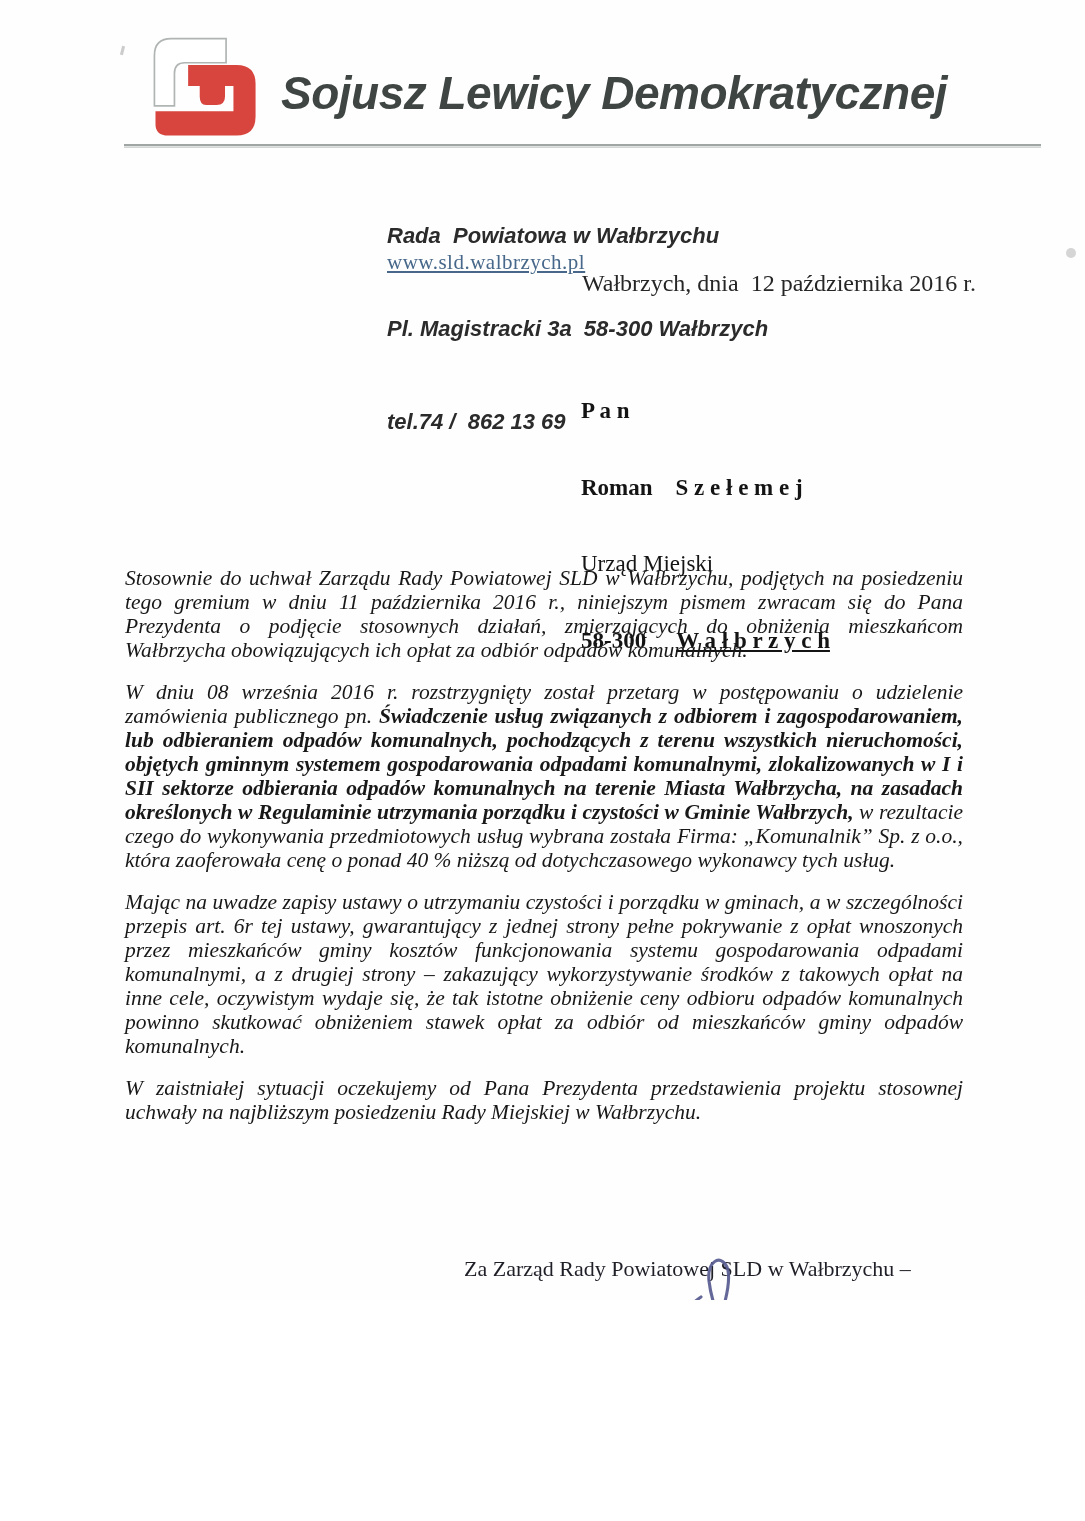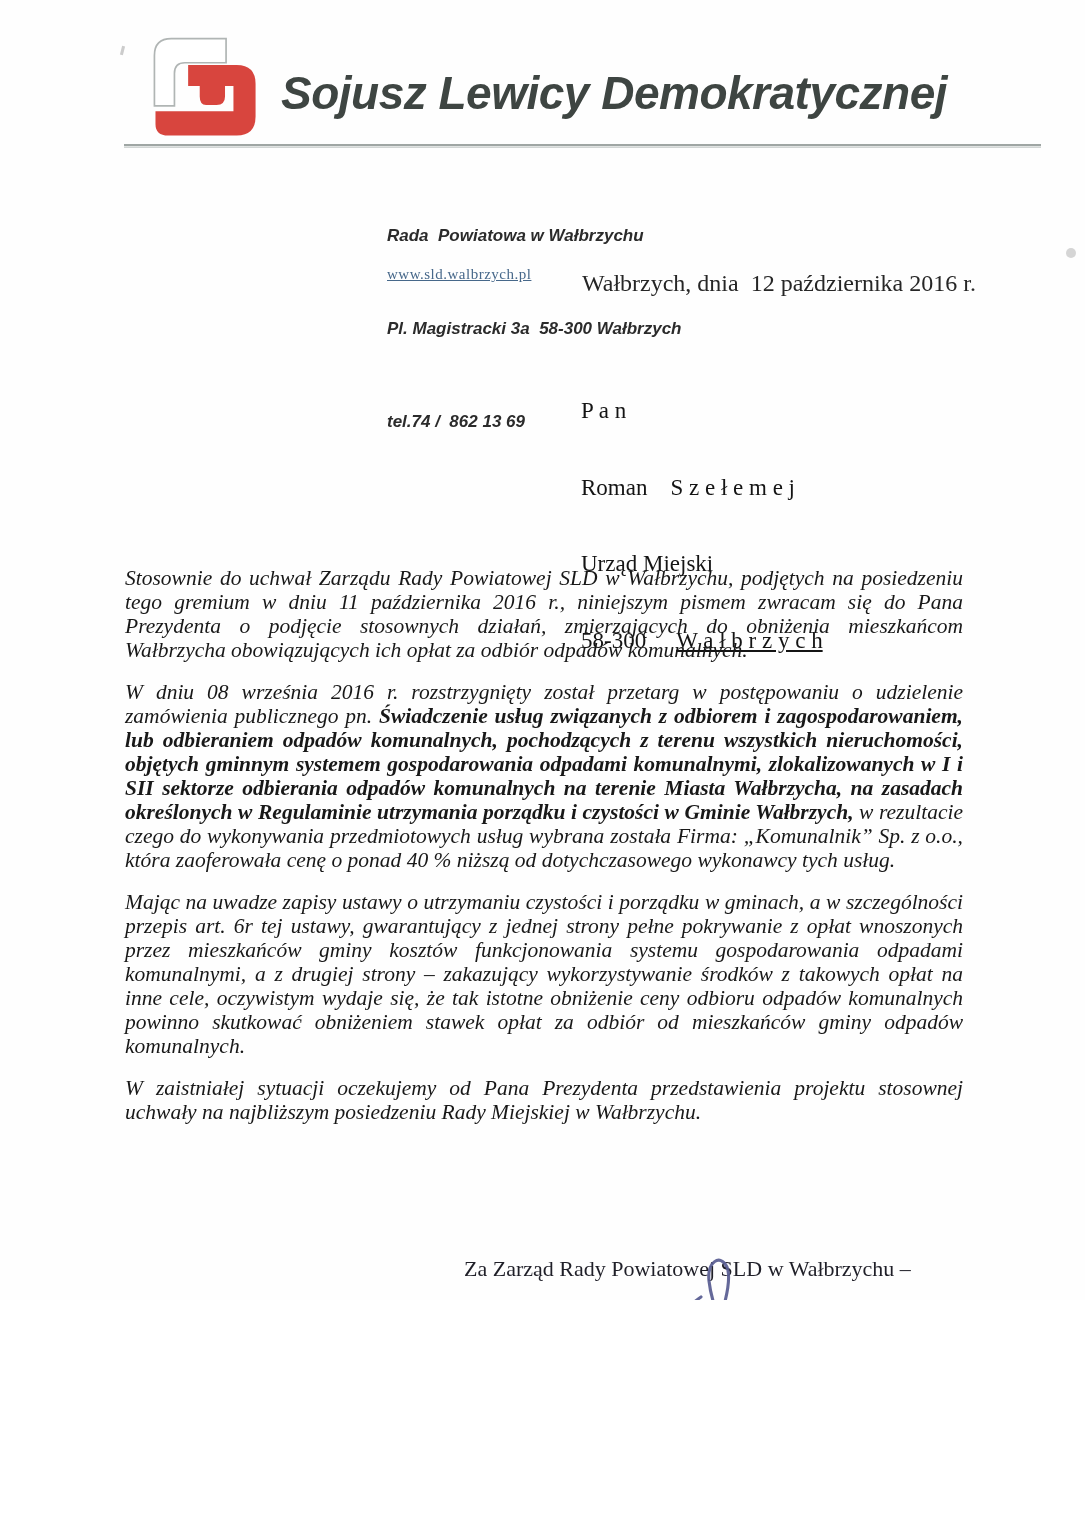--- a/index.html
+++ b/index.html
@@ -20,31 +20,31 @@
   .org-name{
     position:absolute;left:281px;top:66px;
     font-family:"Liberation Sans",sans-serif;font-style:italic;font-weight:700;
     font-size:46px;letter-spacing:-.5px;color:#3e4542;white-space:pre;
   }
   .header-rule{position:absolute;left:124px;top:144px;width:917px;height:4px;
     background:linear-gradient(180deg,#9fa6a4 0%,#9fa6a4 45%,#e4e7e6 55%,#c9cecd 100%);}
   .sender{
     position:absolute;left:387px;top:158px;
     font-family:"Liberation Sans",sans-serif;font-style:italic;font-weight:700;
-    font-size:17px;line-height:31px;color:#2b2b2b;white-space:pre;
+    font-size:22px;line-height:31px;color:#2b2b2b;white-space:pre;
   }
   .website{
-    position:absolute;left:387px;top:250px;font-size:15px;color:#47688a;
-    text-decoration:underline;letter-spacing:.5px;white-space:pre;margin-top:16px;
+    position:absolute;left:387px;top:250px;font-size:21px;color:#47688a;
+    text-decoration:underline;letter-spacing:.5px;white-space:pre;
   }
   .dateline{position:absolute;left:582px;top:270px;font-size:24px;color:#262626;white-space:pre;}
   
   .recipient{position:absolute;left:581px;top:347px;font-size:23px;line-height:25.5px;
     color:#141414;white-space:pre;}
-  .recipient .bold{font-weight:400;}
+  .recipient .bold{font-weight:700;}
   .recipient .city{text-decoration:underline;margin-left:30px;text-align:center;}
   
   .body-text{
     position:absolute;left:125px;top:566px;width:838px;
     font-size:21.5px;line-height:24px;text-align:justify;color:#181818;font-style:italic;
   }
   .body-text p{margin:0 0 18px 0;}
   .body-text strong{font-weight:700;}
   
   .closing-line1{position:absolute;left:464px;top:1256px;font-size:22px;color:#1f1f28;white-space:pre;}

